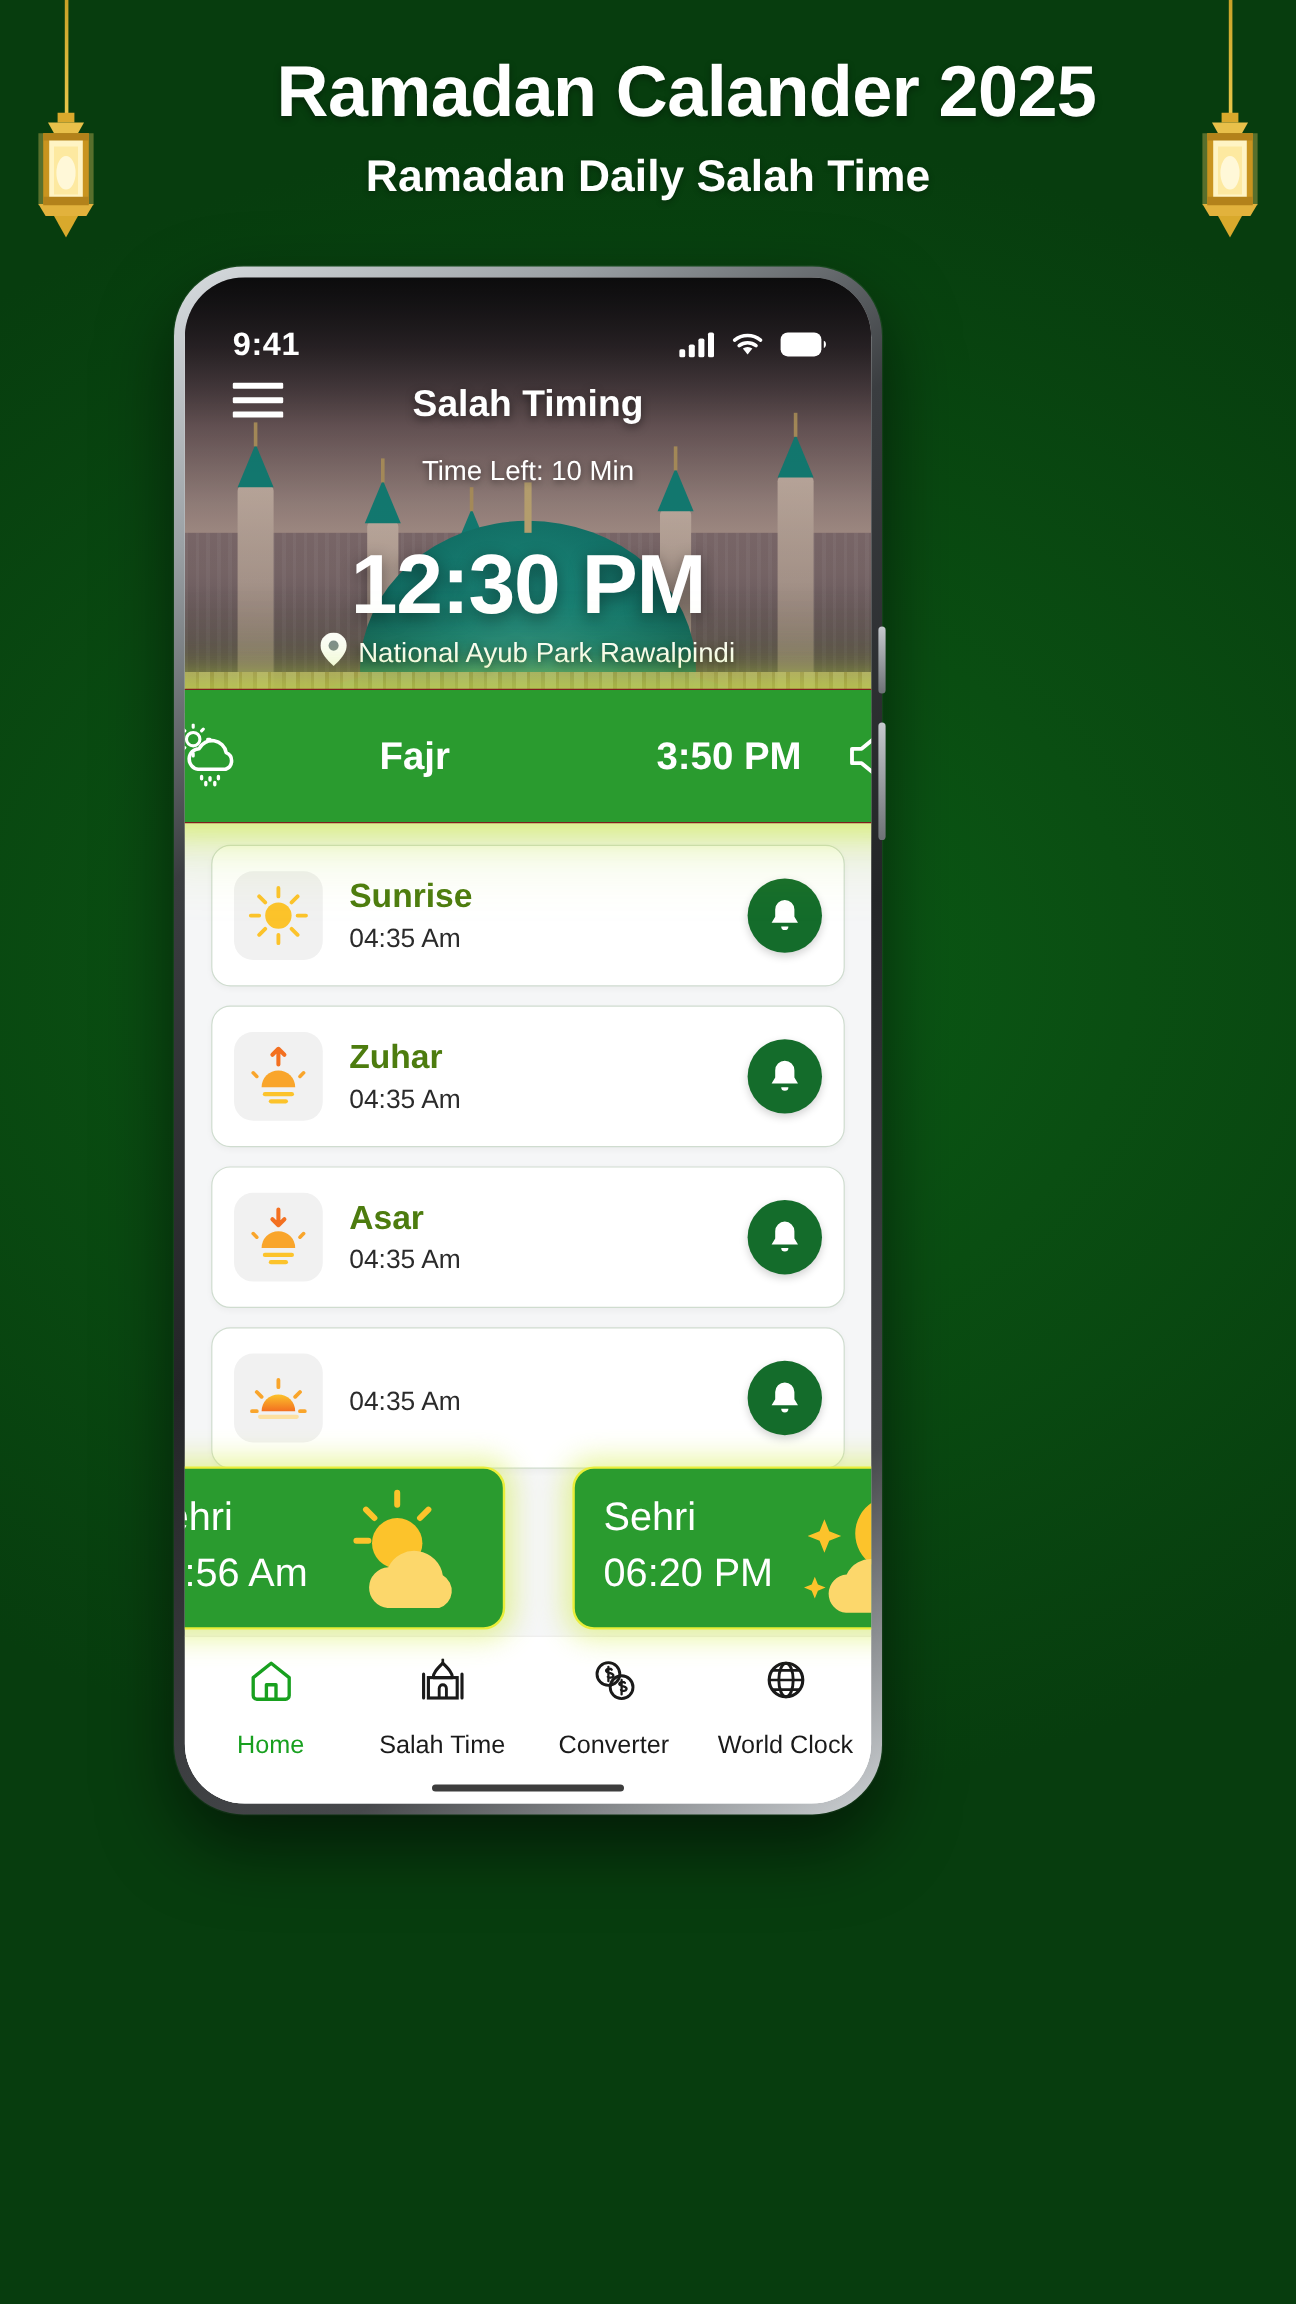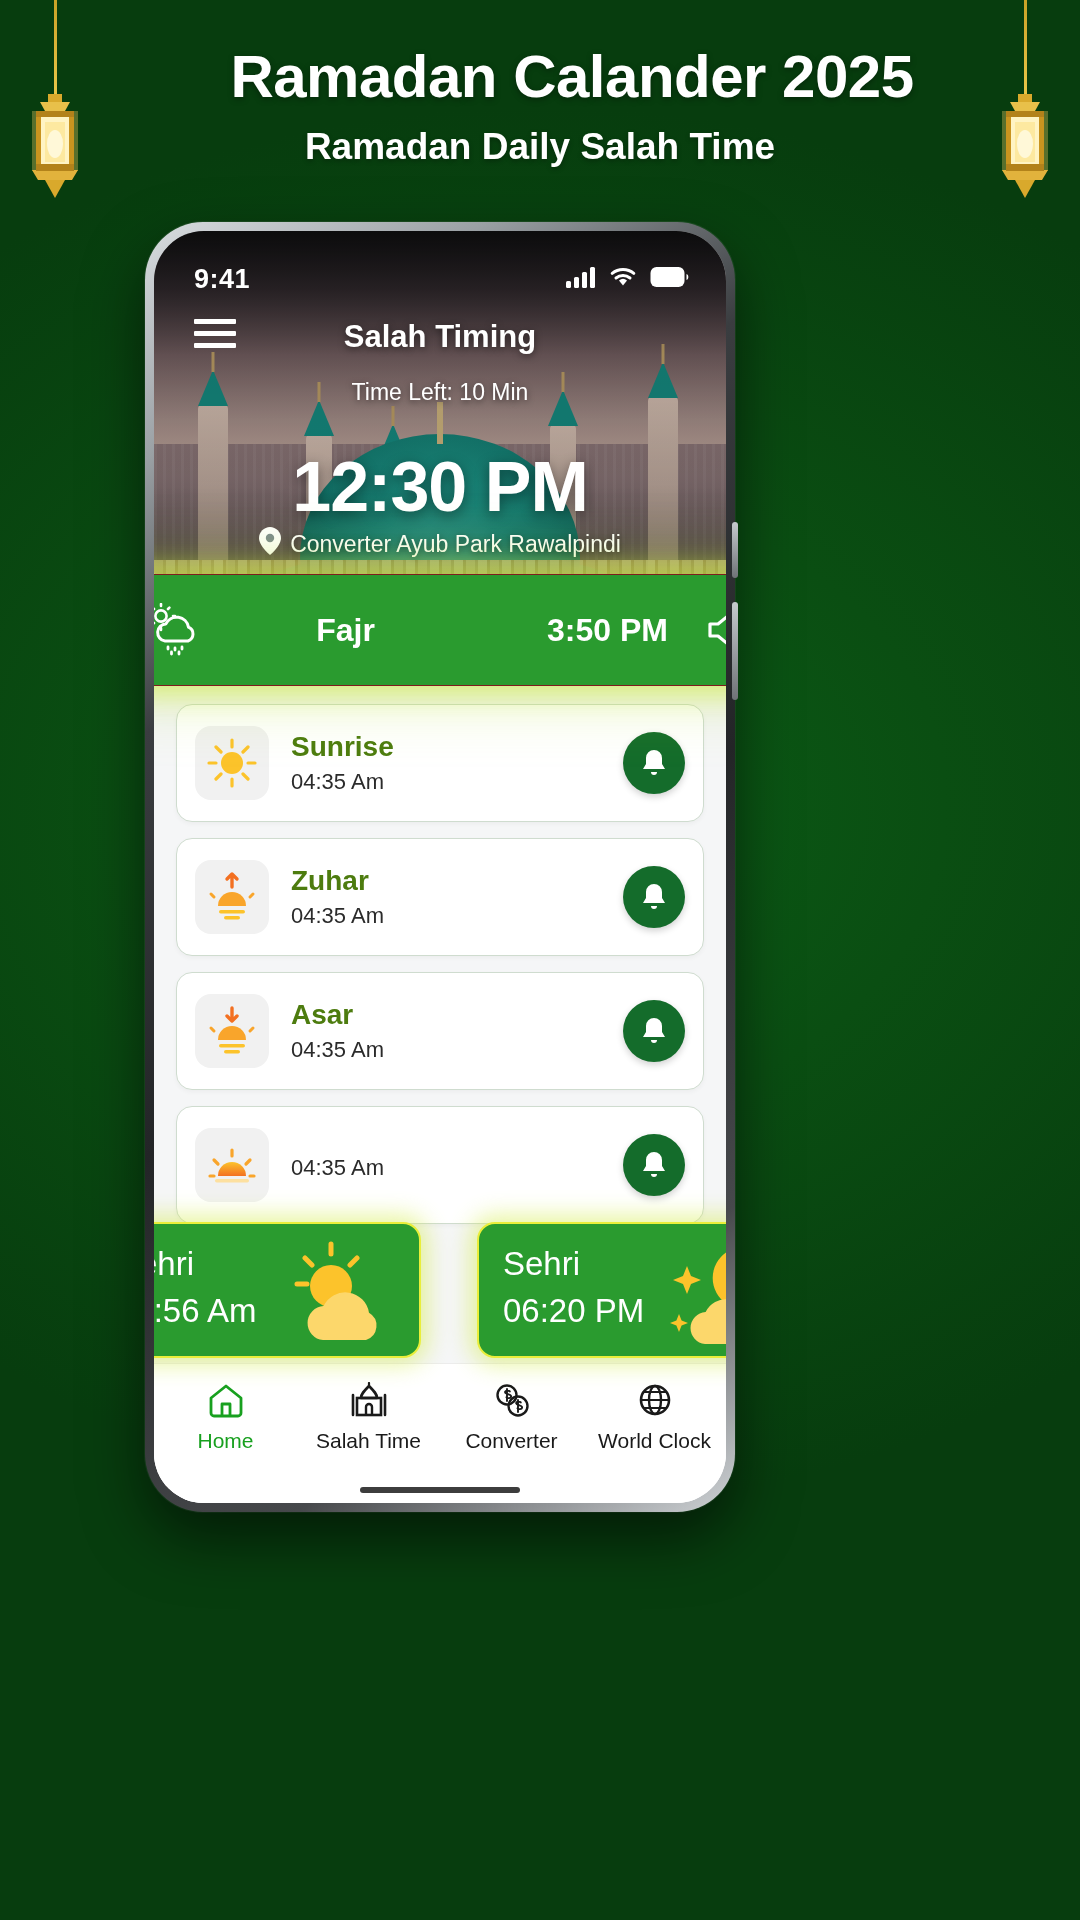--- a/index.html
+++ b/index.html
@@ -48,21 +48,21 @@
     background:#f4f5f6; overflow:hidden;
   }
   .side-btn { position:absolute; right:-3px; width:6px; border-radius:3px;
               background:linear-gradient(#c6cace,#6e7276); }
   .side-btn.b1 { top:300px; height:56px; }
   .side-btn.b2 { top:380px; height:98px; }
 
   
   .statusbar {
     position:absolute; top:0; left:0; width:100%; height:72px; z-index:6;
-    display:flex; align-items:center; justify-content:space-between;
+    display:flex; align-items:flex-end; justify-content:space-between;
     padding:24px 36px 0 40px; color:#fff;
   }
   .sb-time { font-size:27px; font-weight:bold; letter-spacing:.5px; }
   .sb-icons { display:flex; align-items:center; gap:13px; }
 
   
   .hero {
     position:absolute; top:0; left:0; width:100%; height:363px;
     border-bottom-left-radius:26px; border-bottom-right-radius:26px;
     overflow:hidden;
@@ -191,21 +191,21 @@
   .meal-title { color:#fff; font-size:33px; font-weight:normal; line-height:1.1; }
   .meal-time  { color:#fff; font-size:33px; font-weight:normal; margin-top:10px; }
   .meal-art { position:absolute; right:10px; bottom:2px; width:130px; height:118px; }
 
   
   .navbar {
     position:absolute; left:0; bottom:0; width:100%; height:140px; background:#fff;
     display:flex; align-items:flex-start; justify-content:space-around;
     padding-top:18px; border-top:1px solid #ececec;
   }
-  .nav-item { display:flex; flex-direction:column; align-items:center; gap:7px; cursor:pointer; width:140px; }
+  .nav-item { display:flex; flex-direction:column; align-items:center; gap:20px; cursor:pointer; width:140px; }
   .nav-label { font-size:21px; color:#1a1a1a; }
   .nav-item.active .nav-label { color:#18a01f; }
   .home-ind { position:absolute; left:50%; transform:translateX(-50%); bottom:10px; width:160px; height:6px; border-radius:3px; background:#1b1b1b; opacity:.85; }
 </style>
 </head>
 <body>
 
 <div class="banner">
   <div class="banner-title">Ramadan Calander 2025</div>
   <div class="banner-sub">Ramadan Daily Salah Time</div>
@@ -277,21 +277,21 @@
       <div class="hero-title">Salah Timing</div>
       <div class="hero-timeleft">Time Left: 10 Min</div>
       <div class="hero-bigtime">12:30 PM</div>
       <div class="hero-loc">
         <span>
           <svg width="22" height="28" viewBox="0 0 22 28">
               <path d="M11 0C5 0 0 5 0 11c0 8 11 17 11 17s11-9 11-17c0-6-5-11-11-11z" fill="#fff"></path>
               <circle cx="11" cy="11" r="4.2" fill="#7e8c90"></circle>
             </svg>
         </span>
-        <span>Converter Ayub Park Rawalpindi</span>
+        <span>National Ayub Park Rawalpindi</span>
       </div>
     </div>
 
     <div class="statusbar">
       <div class="sb-time">9:41</div>
       <div class="sb-icons">
         <span>
           <svg width="30" height="22" viewBox="0 0 30 22">
             <rect x="0" y="15" width="5" height="7" rx="1.5" fill="#fff"></rect>
             <rect x="8" y="11" width="5" height="11" rx="1.5" fill="#fff"></rect>

